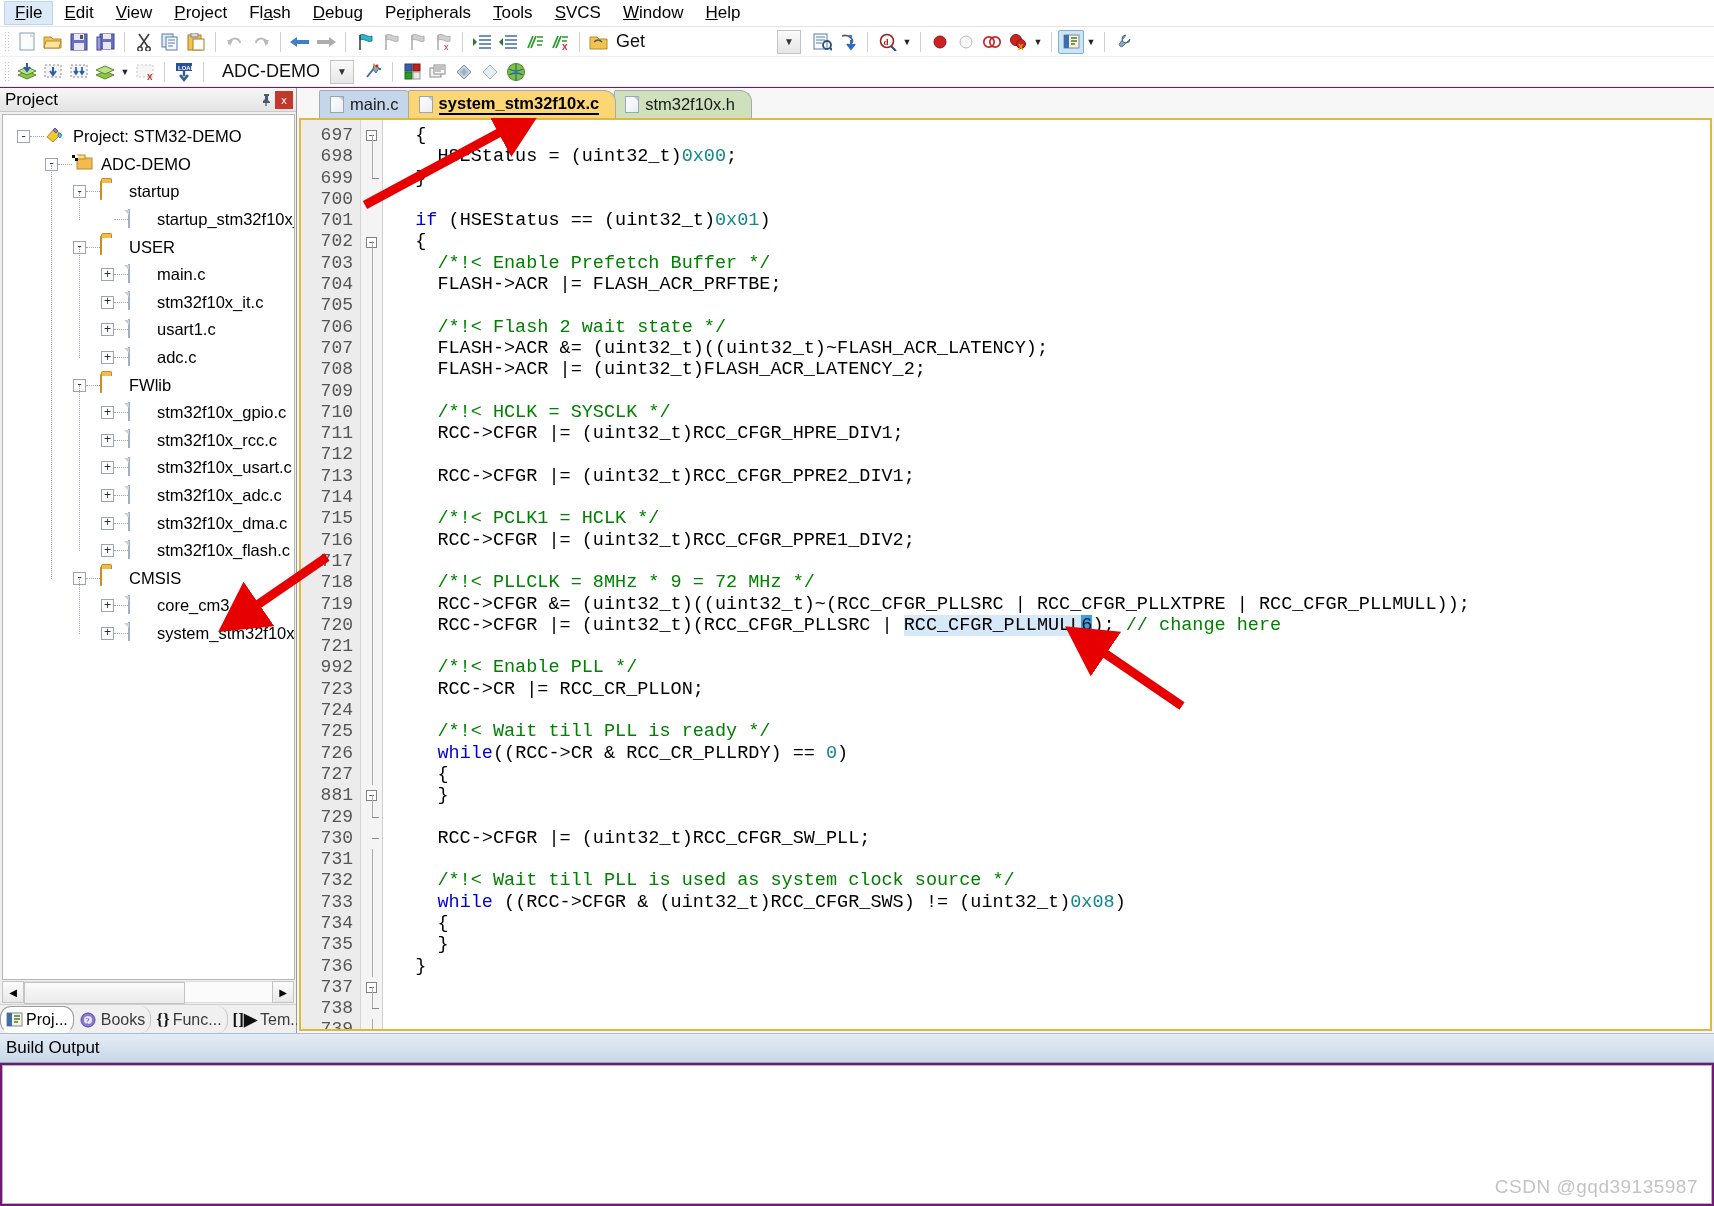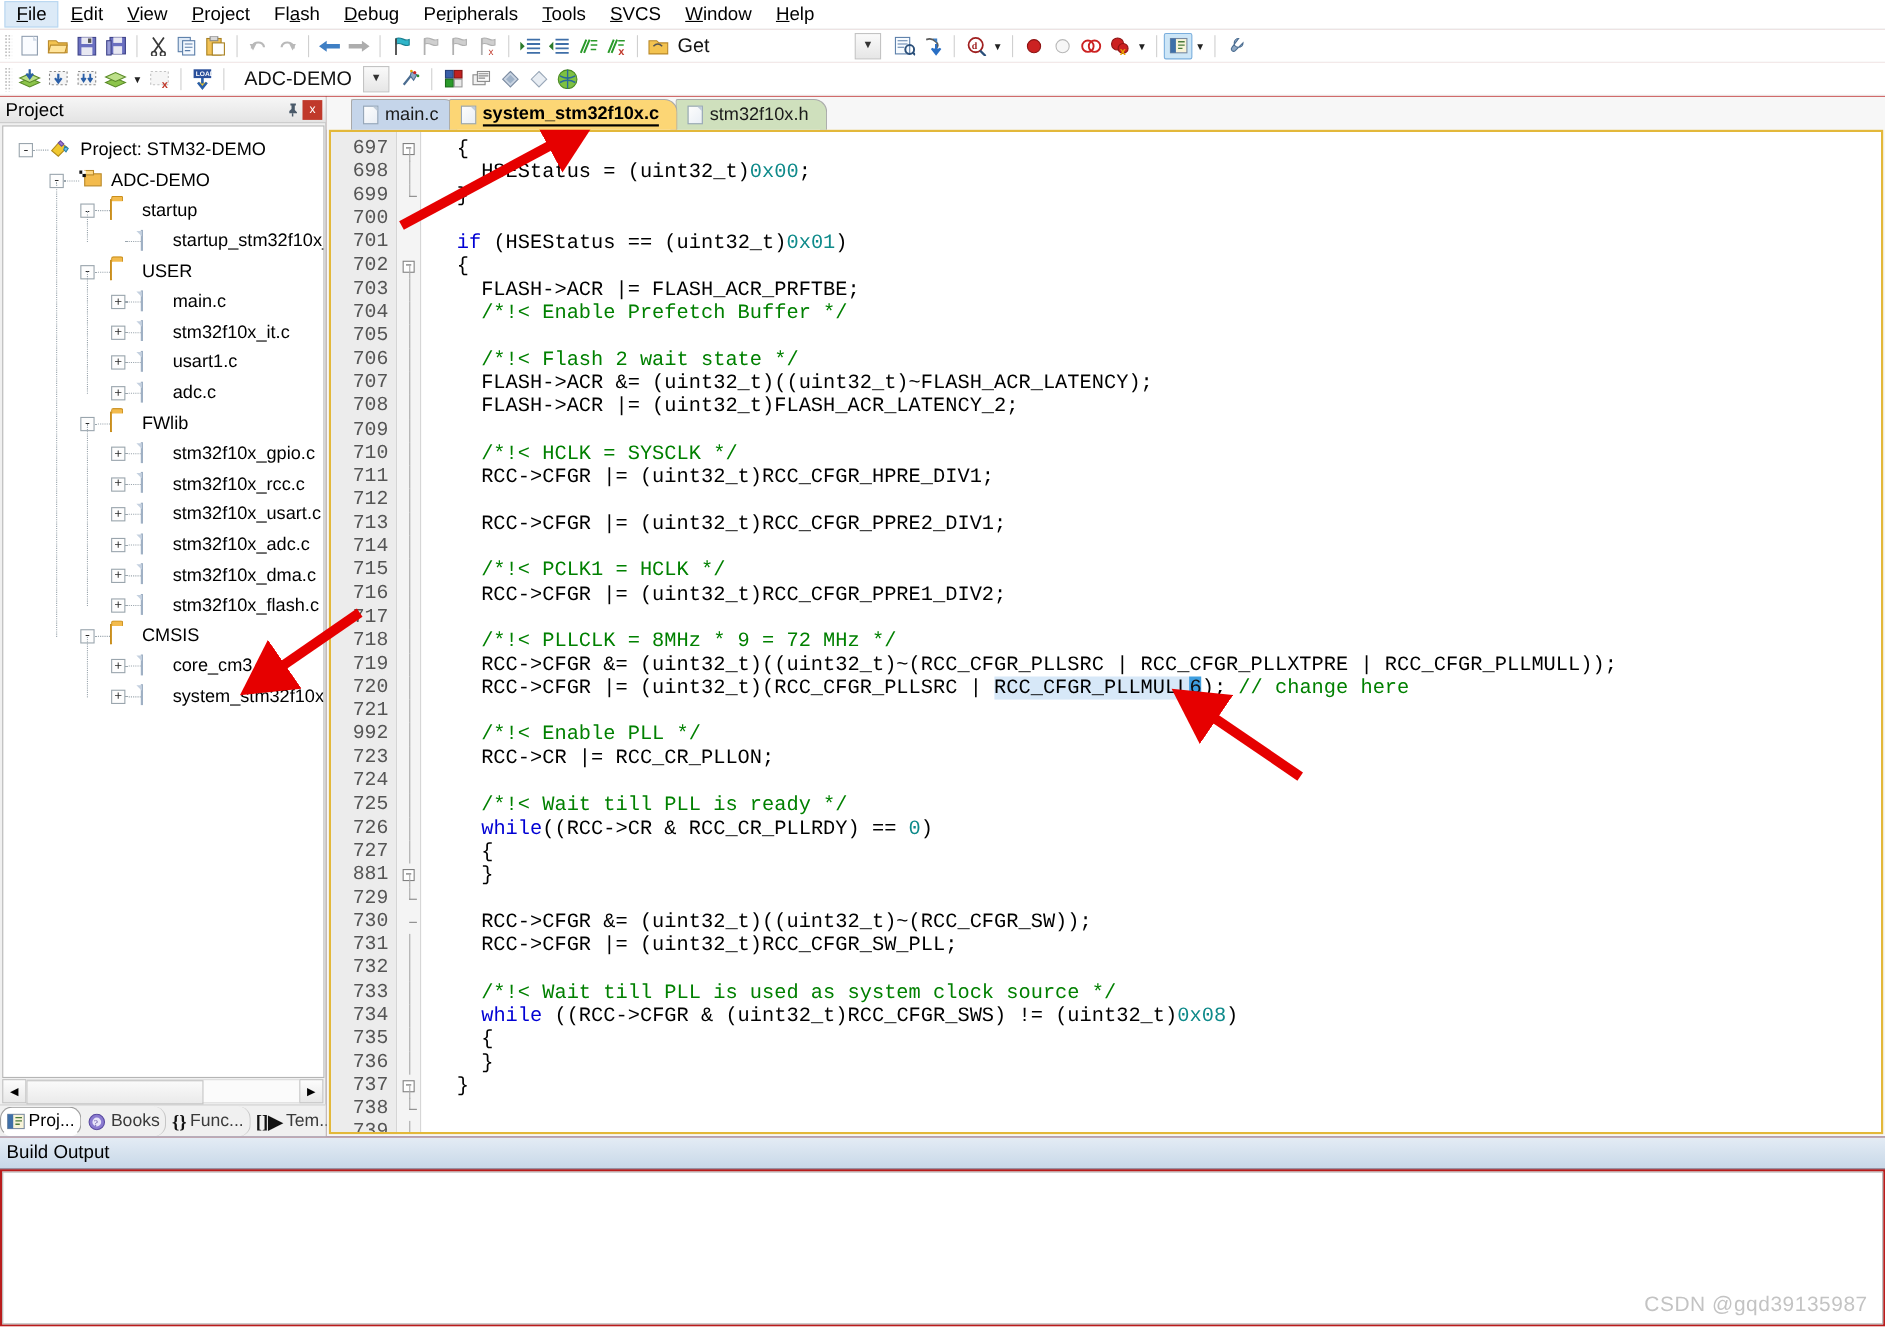--- a/index.html
+++ b/index.html
@@ -6,21 +6,21 @@
   html, body {
     margin: 0; padding: 0;
     width: 1714px; height: 1206px;
     background: #ffffff;
     font-family: "Liberation Sans", sans-serif;
     overflow: hidden;
   }
   #app {
     position: relative;
     width: 1714px; height: 1206px;
-    background: #b91c1c;
+    background: #701a75;
   }
 
   
   .menubar {
     height: 27px;
     display: flex;
     align-items: center;
     padding-left: 4px;
     background: #ffffff;
     border-bottom: 1px solid #e3e3e3;
@@ -1180,22 +1180,22 @@
               <span class="tick" style="position:absolute;left:50%;top:10px"></span>
             </div>
           </div>
         <div class="codecol" id="codecol">
             <div class="cl">  {</div>
             <div class="cl"><span>    HSEStatus = (uint32_t)</span><span class="num">0x00</span><span>;</span></div>
             <div class="cl">  }</div>
             <div class="cl"></div>
             <div class="cl"><span>  </span><span class="kw">if</span><span> (HSEStatus == (uint32_t)</span><span class="num">0x01</span><span>)</span></div>
             <div class="cl">  {</div>
+            <div class="cl"><span class="cmt">    /*!&lt; Enable Prefetch Buffer */</span></div>
             <div class="cl">    FLASH-&gt;ACR |= FLASH_ACR_PRFTBE;</div>
-            <div class="cl"><span class="cmt">    /*!&lt; Enable Prefetch Buffer */</span></div>
             <div class="cl"></div>
             <div class="cl"><span class="cmt">    /*!&lt; Flash 2 wait state */</span></div>
             <div class="cl">    FLASH-&gt;ACR &amp;= (uint32_t)((uint32_t)~FLASH_ACR_LATENCY);</div>
             <div class="cl">    FLASH-&gt;ACR |= (uint32_t)FLASH_ACR_LATENCY_2;</div>
             <div class="cl"></div>
             <div class="cl"><span class="cmt">    /*!&lt; HCLK = SYSCLK */</span></div>
             <div class="cl">    RCC-&gt;CFGR |= (uint32_t)RCC_CFGR_HPRE_DIV1;</div>
             <div class="cl"></div>
             <div class="cl">    RCC-&gt;CFGR |= (uint32_t)RCC_CFGR_PPRE2_DIV1;</div>
             <div class="cl"></div>
@@ -1207,21 +1207,20 @@
             <div class="cl"><span>    RCC-&gt;CFGR |= (uint32_t)(RCC_CFGR_PLLSRC | </span><span class="sel-light">RCC_CFGR_PLLMULL</span><span class="sel-dark">6</span><span>); </span><span class="cmt">// change here</span></div>
             <div class="cl"></div>
             <div class="cl"><span class="cmt">    /*!&lt; Enable PLL */</span></div>
             <div class="cl">    RCC-&gt;CR |= RCC_CR_PLLON;</div>
             <div class="cl"></div>
             <div class="cl"><span class="cmt">    /*!&lt; Wait till PLL is ready */</span></div>
             <div class="cl"><span>    </span><span class="kw">while</span><span>((RCC-&gt;CR &amp; RCC_CR_PLLRDY) == </span><span class="num">0</span><span>)</span></div>
             <div class="cl">    {</div>
             <div class="cl">    }</div>
             <div class="cl"></div>
-            <div class="cl">    RCC-&gt;CFGR &amp;= (uint32_t)((uint32_t)~(RCC_CFGR_SW));</div>
             <div class="cl">    RCC-&gt;CFGR |= (uint32_t)RCC_CFGR_SW_PLL;</div>
             <div class="cl"></div>
             <div class="cl"><span class="cmt">    /*!&lt; Wait till PLL is used as system clock source */</span></div>
             <div class="cl"><span>    </span><span class="kw">while</span><span> ((RCC-&gt;CFGR &amp; (uint32_t)RCC_CFGR_SWS) != (uint32_t)</span><span class="num">0x08</span><span>)</span></div>
             <div class="cl">    {</div>
             <div class="cl">    }</div>
             <div class="cl">  }</div>
           </div>
       </div>
     </div>

